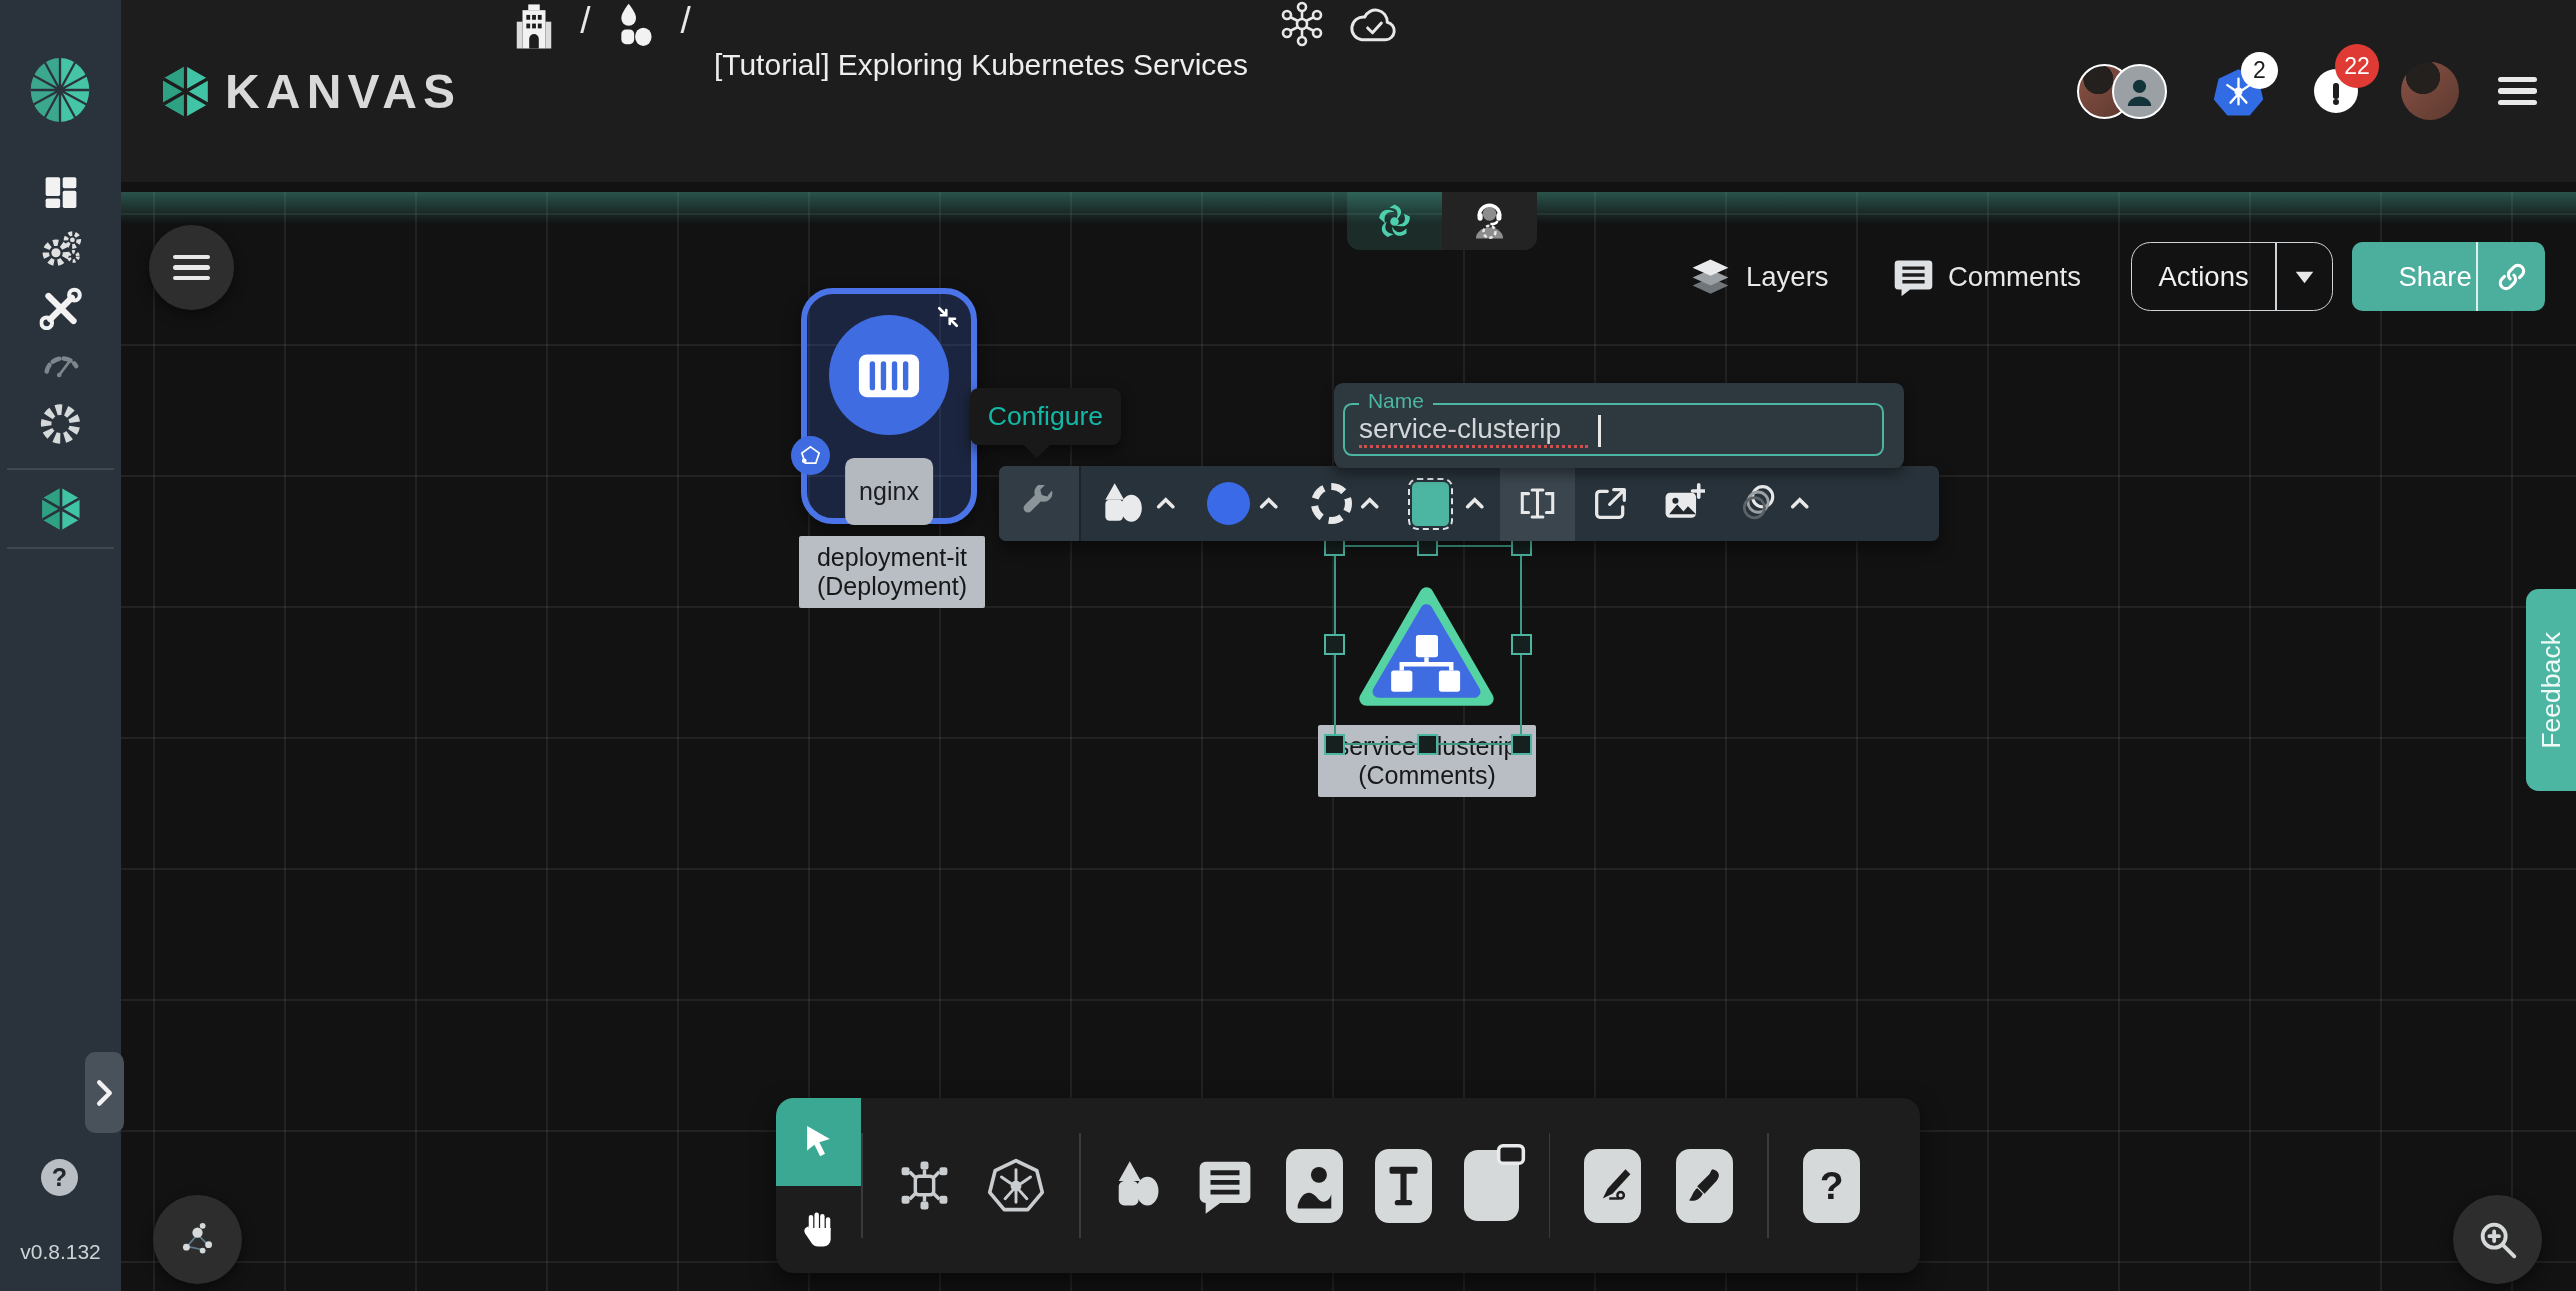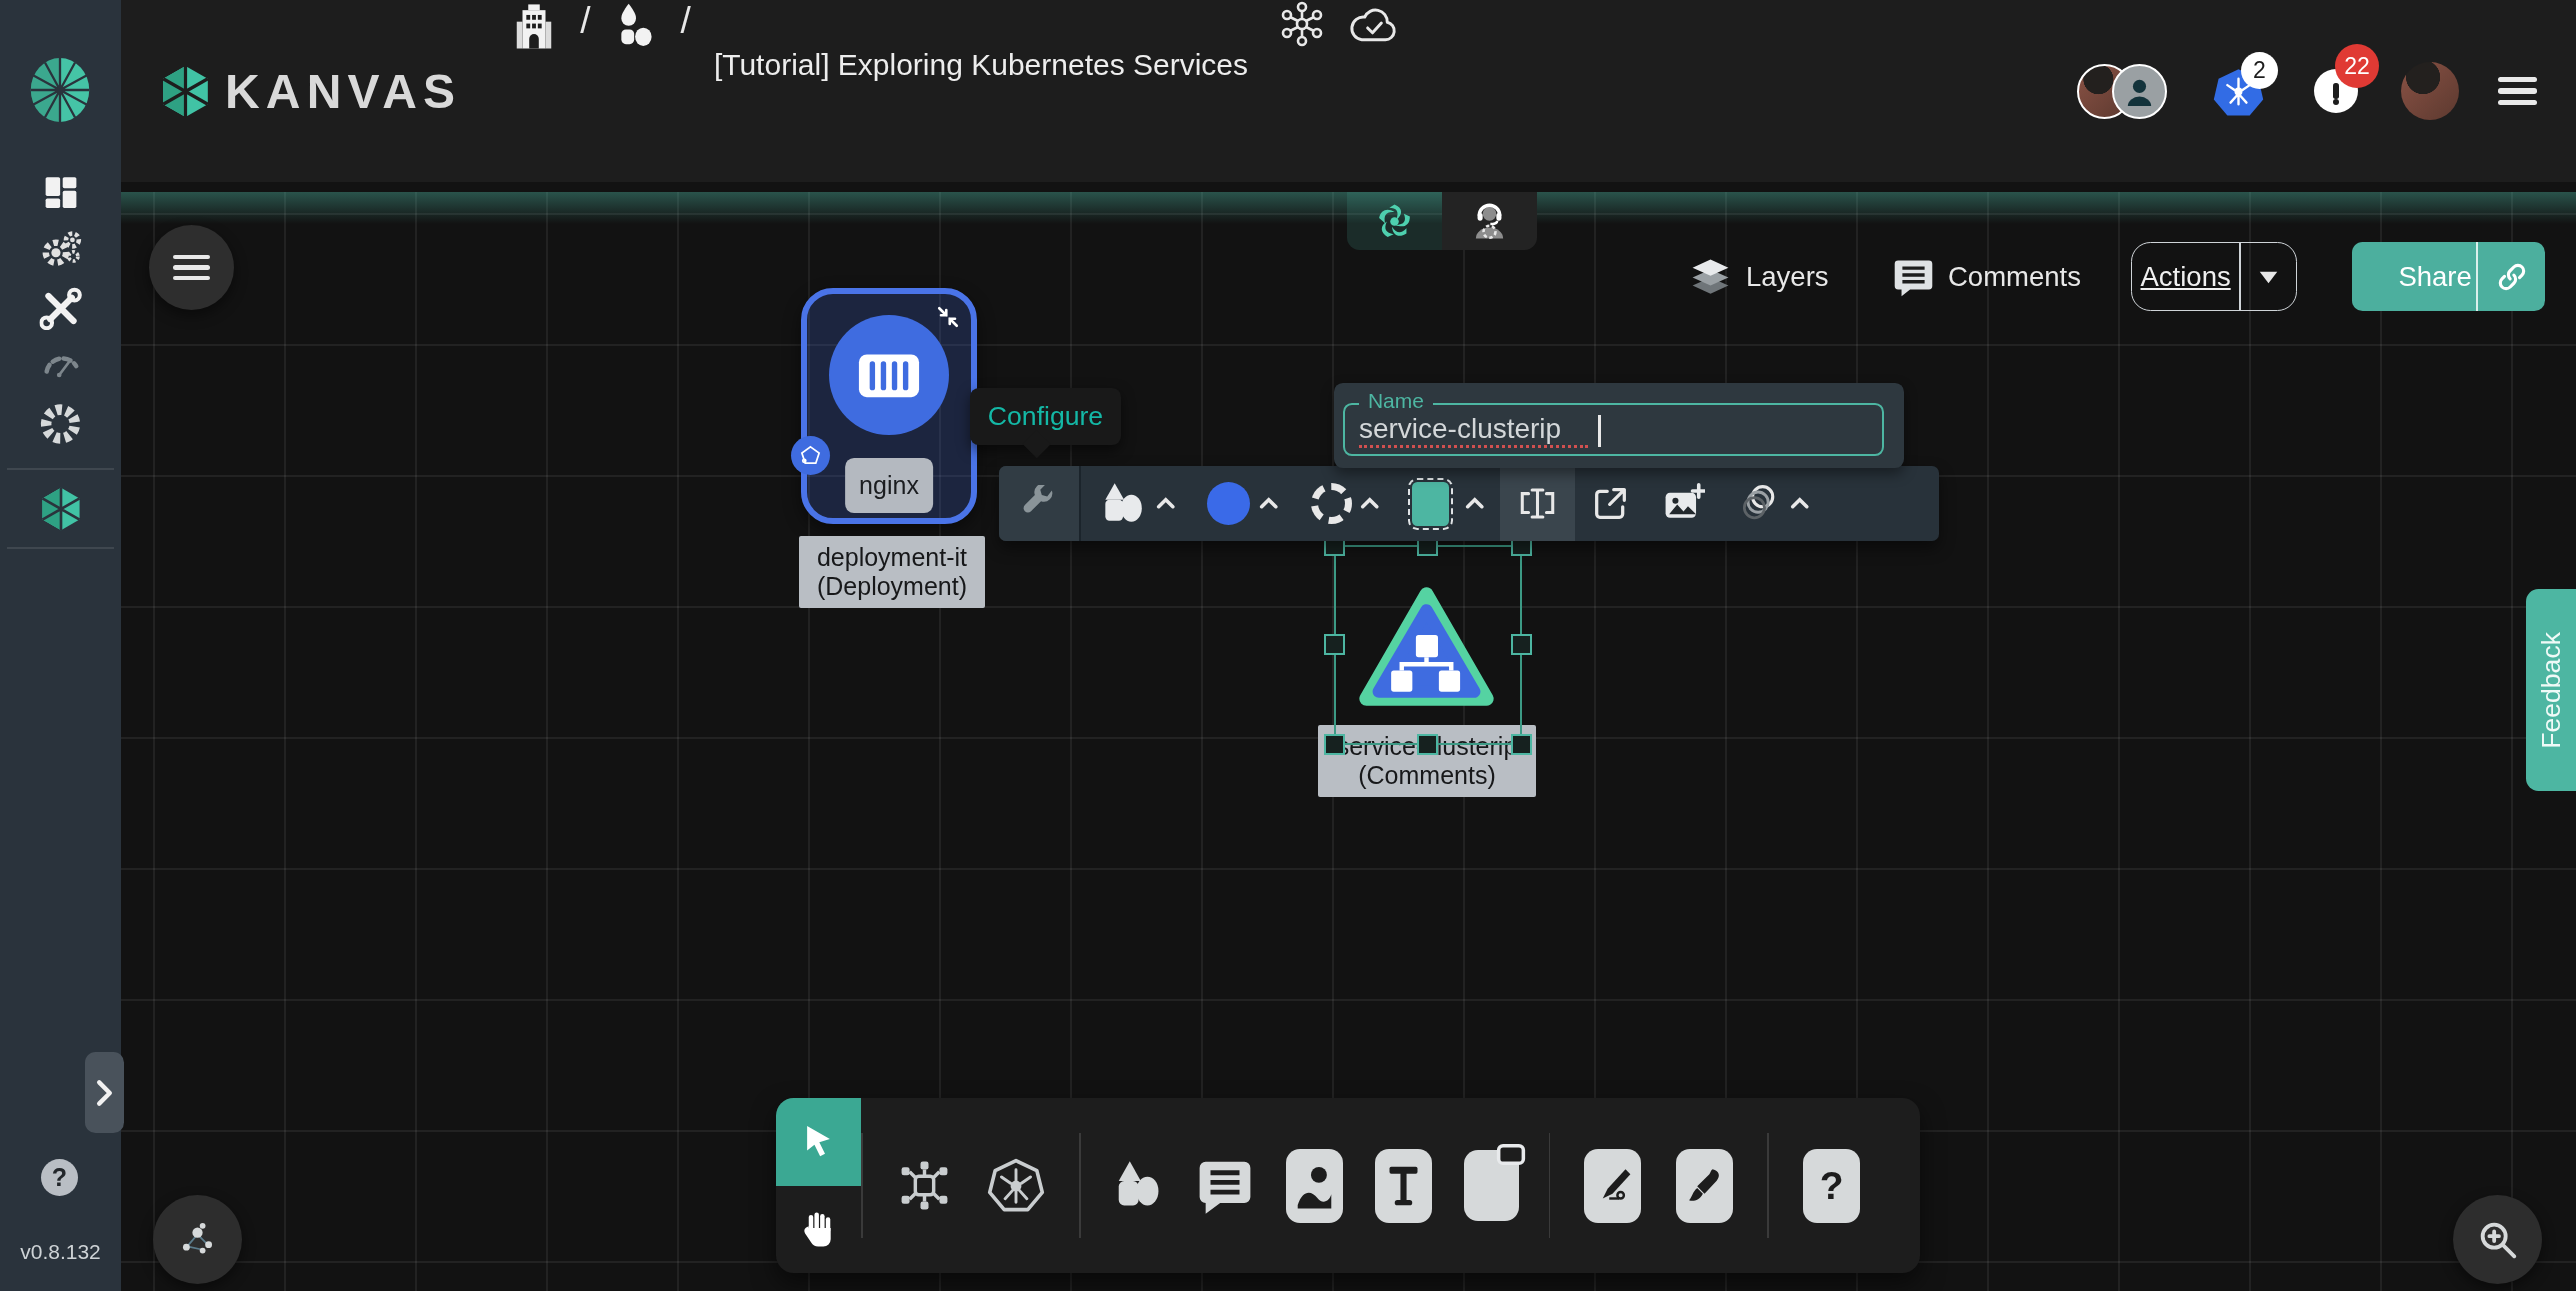--- a/index.html
+++ b/index.html
@@ -38,22 +38,22 @@
             background-size:131px 131px; background-position:32px 21px; z-index:10; }
   .canvas-glow { position:absolute; left:0; top:0; right:0; height:32px;
                  background:linear-gradient(180deg, rgba(77,182,162,.40), rgba(77,182,162,0)); }
   .circle-btn { position:absolute; border-radius:50%; background:#2d2d2d; display:flex; align-items:center;
                 justify-content:center; box-shadow:0 5.3px 14px rgba(0,0,0,.45); }
   .collab { position:absolute; left:1226px; top:0; width:190px; height:58px; display:flex;
             border-radius:0 0 12.4px 12.4px; overflow:hidden; }
   .collab-cell { flex:1; display:flex; align-items:center; justify-content:center; }
   .cbar-item { position:absolute; top:53px; height:64px; display:flex; align-items:center; gap:14px;
                color:#e8e8e8; font-size:27.5px; cursor:pointer; }
-  .actions-btn { position:absolute; left:2010px; top:50px; width:166px; height:69px; border:1.8px solid #cfd4d8;
-                 border-radius:19.5px; display:flex; color:#f0f0f0; font-size:27.5px;text-decoration:underline; }
+  .actions-btn { position:absolute; left:2010px; top:50px; width:202px; height:69px; border:1.8px solid #cfd4d8;
+                 border-radius:19.5px; display:flex; color:#f0f0f0; font-size:27.5px; }
   .share-btn { position:absolute; left:2231px; top:50px; width:193px; height:69px; background:#4caf9e;
                border-radius:10.6px; display:flex; color:#fff; font-size:27.5px; }
   
   .deploy-node { position:absolute; left:680px; top:96px; width:176px; height:236px; border-radius:32px;
                  border:6.2px solid #4a74e8; background:rgba(64,106,222,.22); box-shadow:0 7px 17.7px rgba(0,0,0,.45); }
   .deploy-circle { position:absolute; left:22px; top:21px; width:120px; height:120px; border-radius:50%;
                    background:#3f6ce0; display:flex; align-items:center; justify-content:center; }
   .chip { background:#b4b9c0; border-radius:8.9px; color:#1b1d20; text-align:center; }
   .node-label { position:absolute; background:#b9bec4; border-radius:2px; color:#17181a; font-size:25px;
                 line-height:1.16; text-align:center; padding:7px 8.9px; }
@@ -209,21 +209,21 @@
     </span>
     <span class="abs" style="left:-16px; top:142px; width:39px; height:39px; border-radius:50%; background:#3f6ce0;
           display:flex; align-items:center; justify-content:center;">
       <span>
         <svg width="23" height="23" viewBox="0 0 24 24" fill="none" stroke="#fff" stroke-width="1.8">
           <polygon points="12,3 21,9.5 17.5,20 6.5,20 3,9.5"></polygon>
           <circle cx="5.5" cy="17.5" r="1.6"></circle>
         </svg>
       </span>
     </span>
-    <div class="chip abs" style="left:50%; transform:translateX(-50%); top:164px; font-size:25px; padding:13px 14px;">nginx</div>
+    <div class="chip abs" style="left:50%; transform:translateX(-50%); top:164px; font-size:25px; padding:19px 14px;">nginx</div>
   </div>
   <div class="node-label" style="left:678px; top:344px; width:186px;">
     <div>deployment-it</div>
     <div>(Deployment)</div>
   </div>
 
   <div class="tooltip">
     <span>Configure</span>
     <div class="tooltip-arrow"></div>
   </div>

